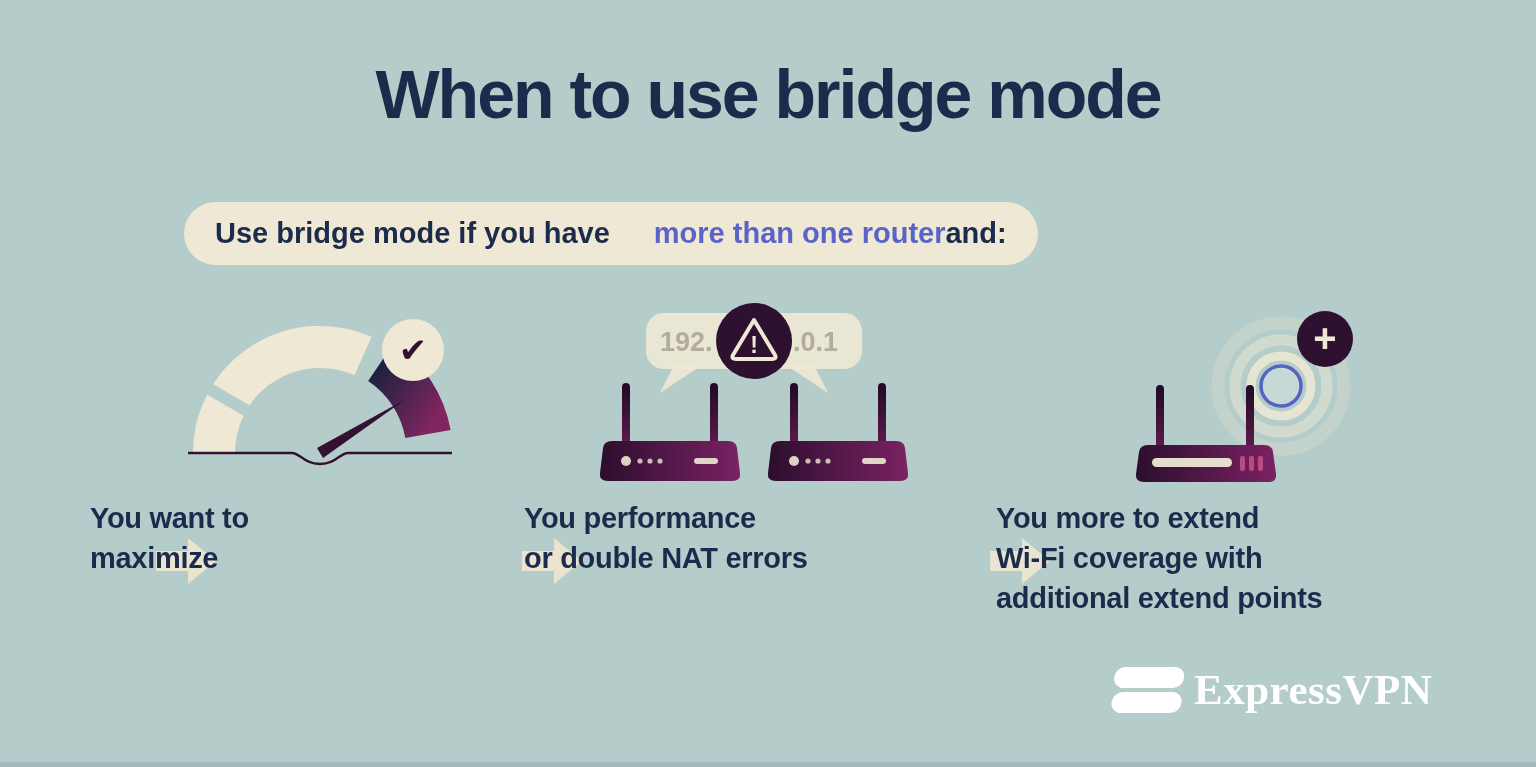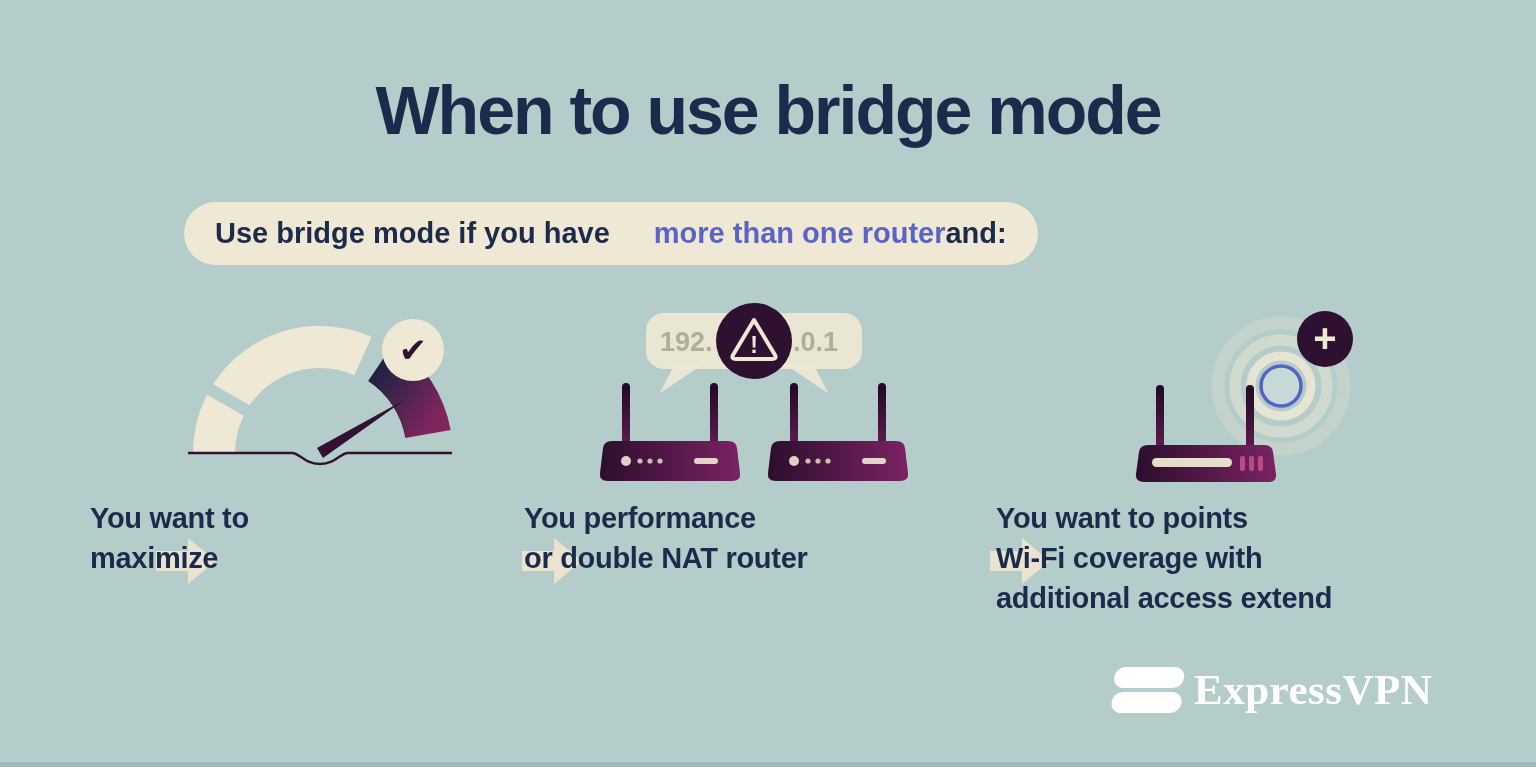--- a/index.html
+++ b/index.html
@@ -12,21 +12,21 @@
     --bubble_text:#b2ac9c;
     --white:#ffffff;
   }
   *{margin:0;padding:0;box-sizing:border-box;}
   html,body{background:var(--background);}
   body{font-family:"Liberation Sans","DejaVu Sans",sans-serif;}
   .stage{position:relative;width:1536px;height:767px;background:var(--background);overflow:hidden;}
 
   .title{
     position:absolute;left:0;top:55px;width:1536px;text-align:center;
-    font-size:68px;font-weight:700;letter-spacing:-2px;color:var(--navy);margin-top:16px;
+    font-size:68px;font-weight:700;letter-spacing:-2px;color:var(--navy);
   }
 
   .banner{
     position:absolute;left:184px;top:202px;height:63px;border-radius:32px;
     background:var(--cream);display:inline-flex;align-items:center;gap:0;
     padding:0 31px;font-size:29px;font-weight:600;color:var(--navy);white-space:nowrap;
   }
   .banner .hl{color:var(--highlight);font-weight:700;margin-left:44px;}
 
   .illus{position:absolute;}
@@ -185,26 +185,26 @@
   <svg class="arrow arrow-3" width="62" height="50" viewBox="0 0 62 50">
     <polygon points="0,15 32,15 32,2 60,25 32,48 32,35 0,35" fill="#e9e3cf"></polygon>
   </svg>
 
   <div class="caption caption-1">
     <div>You want to</div>
     <div>maximize</div>
   </div>
   <div class="caption caption-2">
     <div>You performance</div>
-    <div>or double NAT router</div>
+    <div>or double NAT errors</div>
   </div>
   <div class="caption caption-3">
-    <div>You want to points</div>
+    <div>You more to extend</div>
     <div>Wi-Fi coverage with</div>
-    <div>additional access extend</div>
+    <div>additional extend points</div>
   </div>
 
   <div class="brand">
     <svg width="80" height="58" viewBox="0 0 80 58">
       <g transform="skewX(-6) translate(6 0)">
         <rect x="4" y="7" width="70" height="21" rx="10.5" fill="#ffffff"></rect>
         <rect x="4" y="32" width="70" height="21" rx="10.5" fill="#ffffff"></rect>
       </g>
     </svg>
     <span class="brand-name">ExpressVPN</span>

